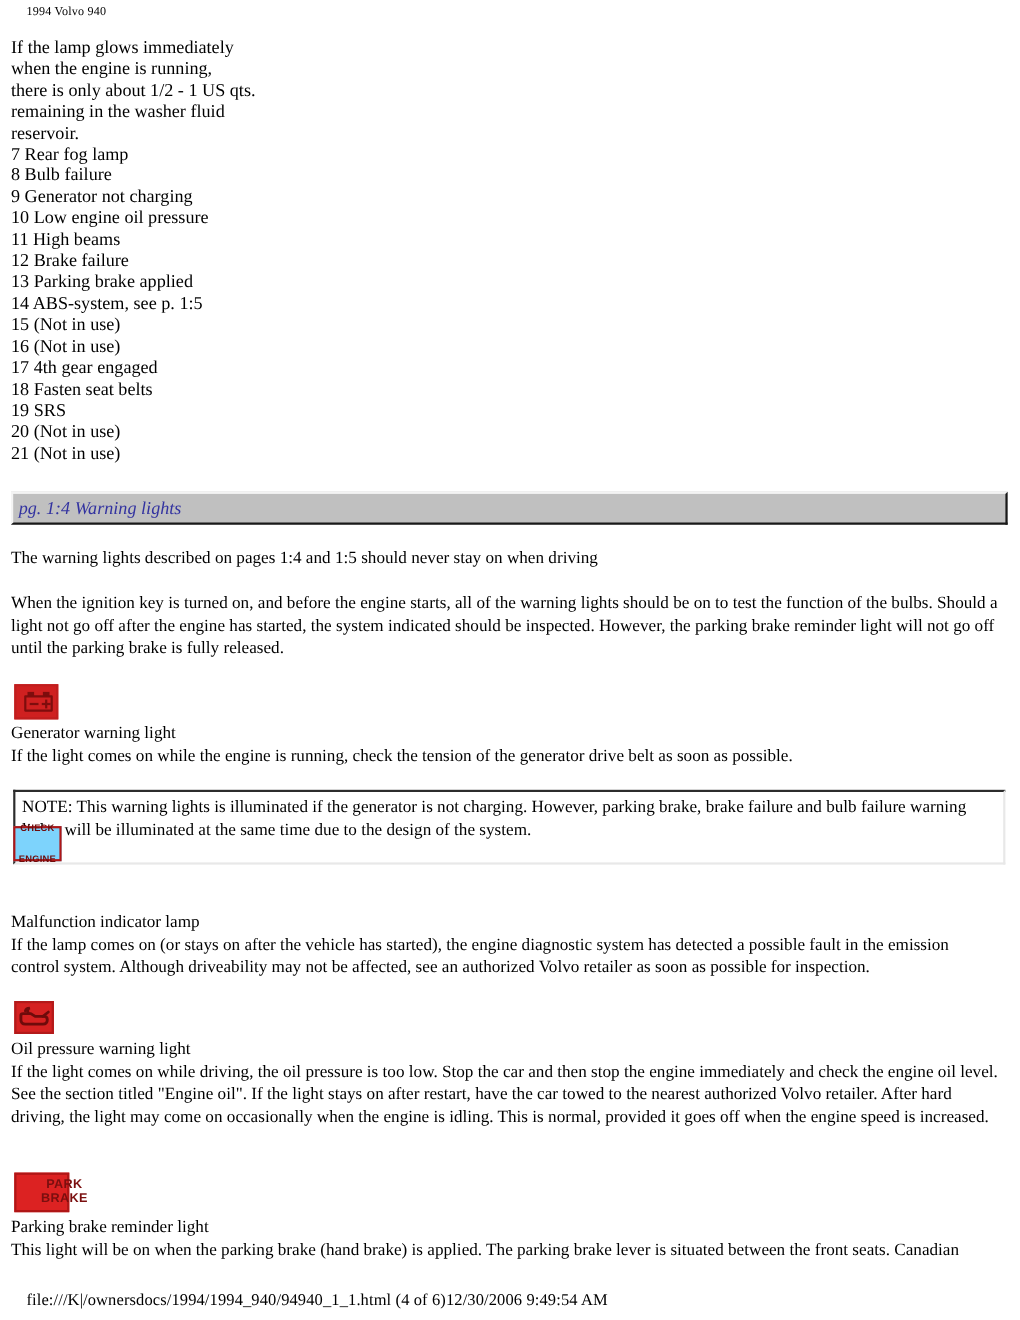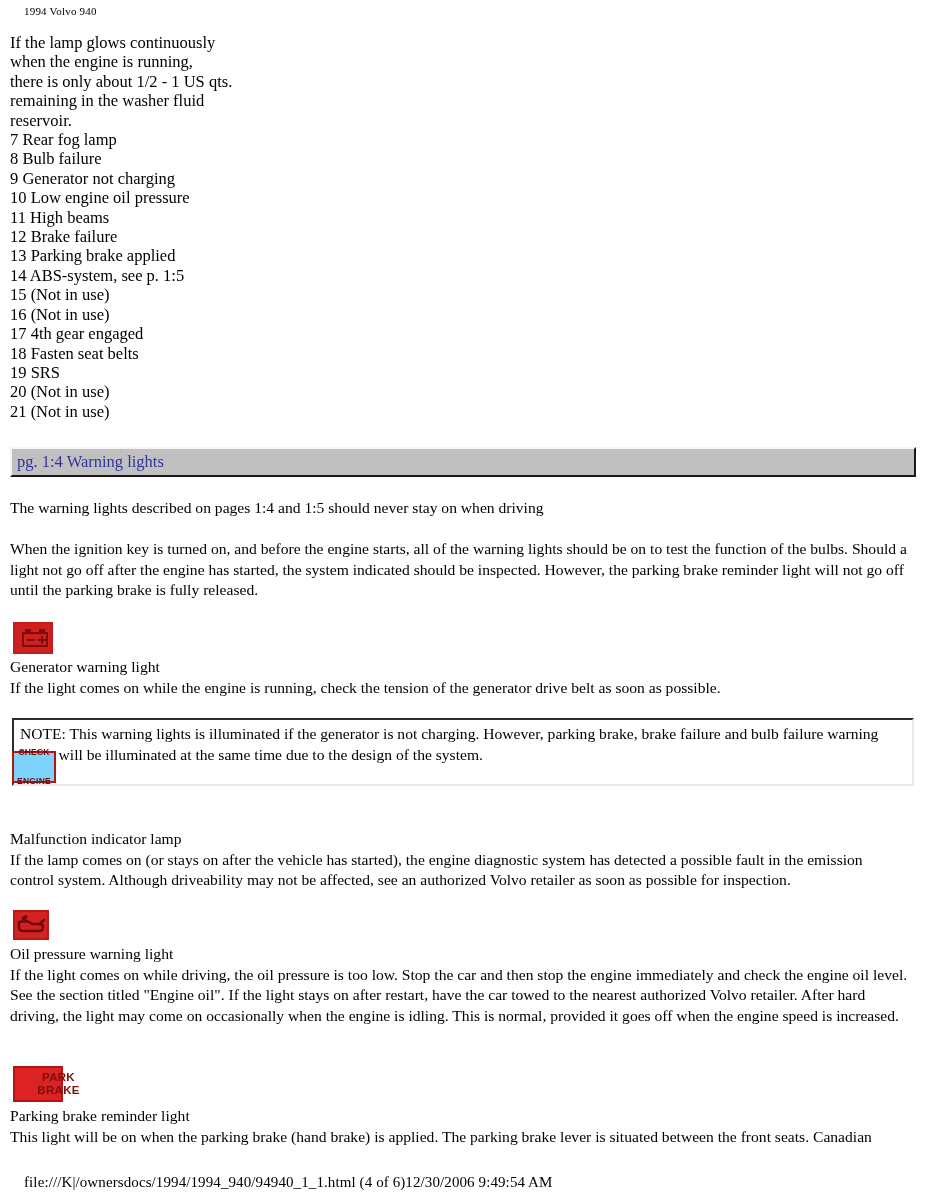--- a/index.html
+++ b/index.html
@@ -73,20 +73,21 @@
     border-bottom-color: #6e6e6e;
     display: flex;
     align-items: center;
   }
   .heading-bar .heading-text {
     font-size: 16.5px;
     line-height: 18px;
     color: #3333a0;
     padding-left: 5px;
     font-family: "Liberation Serif", "DejaVu Serif", serif;
+    font-style: italic;
   }
 
   
   .para {
     font-size: 15.6px;
     line-height: 20.5px;
     margin: 0;
     text-align: left;
   }
 
@@ -237,21 +238,21 @@
 </style>
 </head>
 <body>
 
 <div class="page">
 
   <div class="running-head">1994 Volvo 940</div>
 
   <div class="content">
     <div class="narrow-block">
-      <div>If the lamp glows continuously</div>
+      <div>If the lamp glows immediately</div>
       <div>when the engine is running,</div>
       <div>there is only about 1/2 - 1 US qts.</div>
       <div>remaining in the washer fluid</div>
       <div>reservoir.</div>
     </div>
     <div class="list-block">
       <div>7 Rear fog lamp</div>
       <div>8 Bulb failure</div>
       <div>9 Generator not charging</div>
       <div>10 Low engine oil pressure</div>

